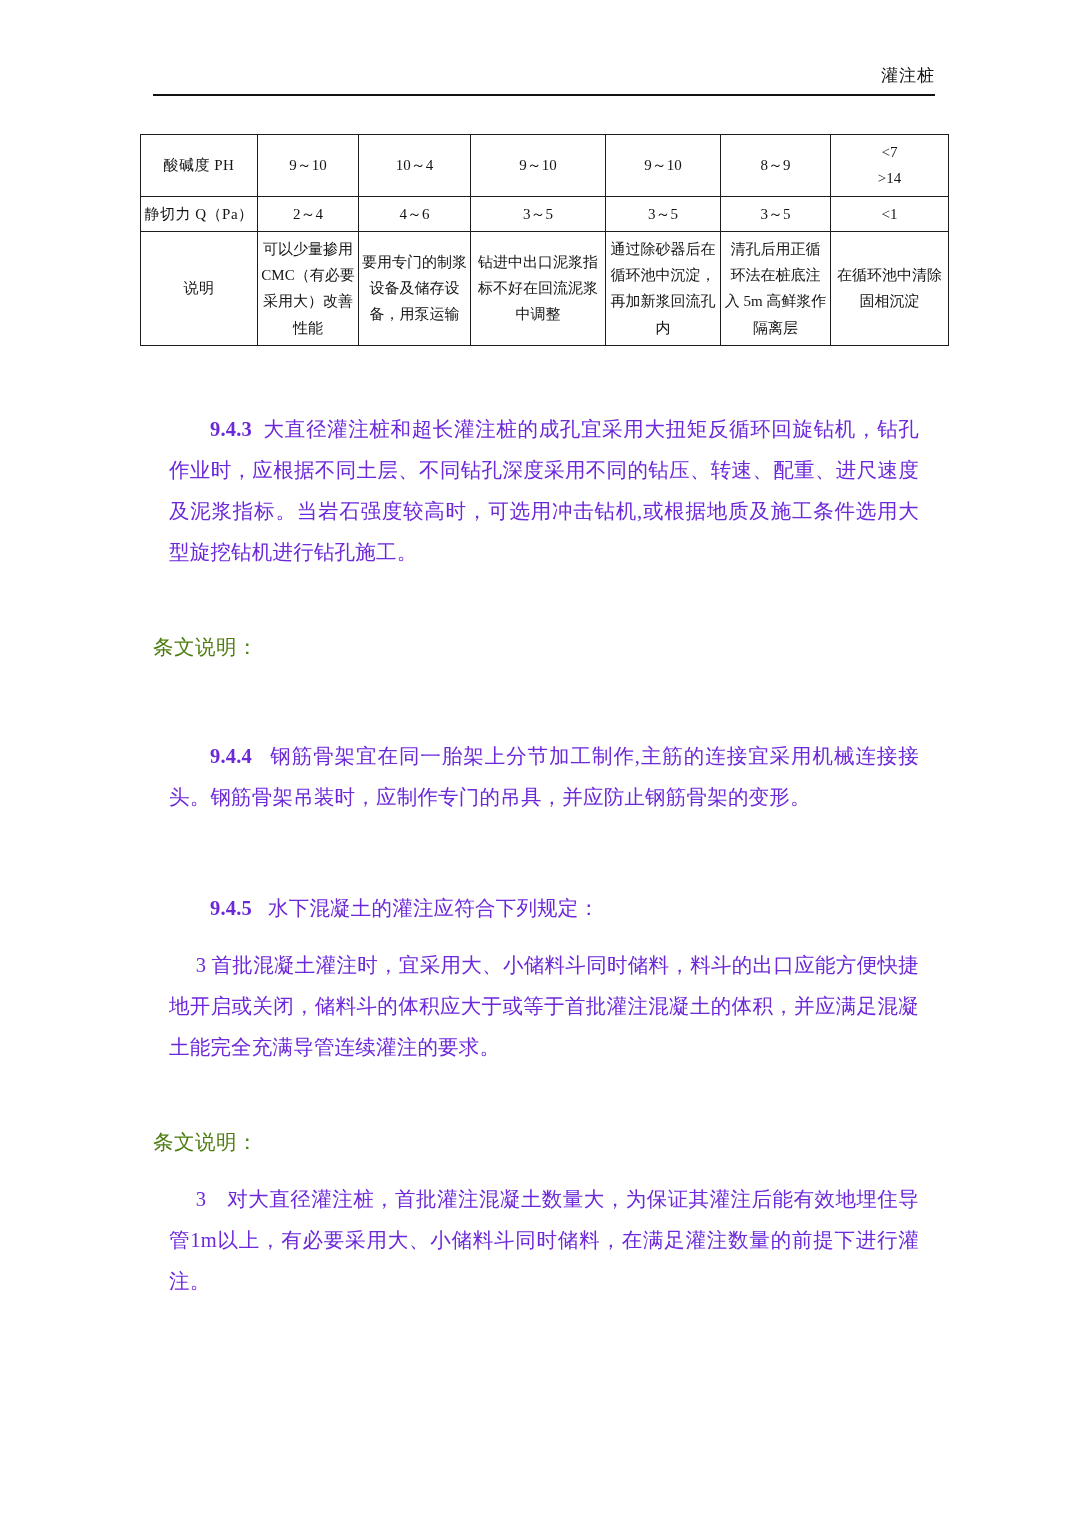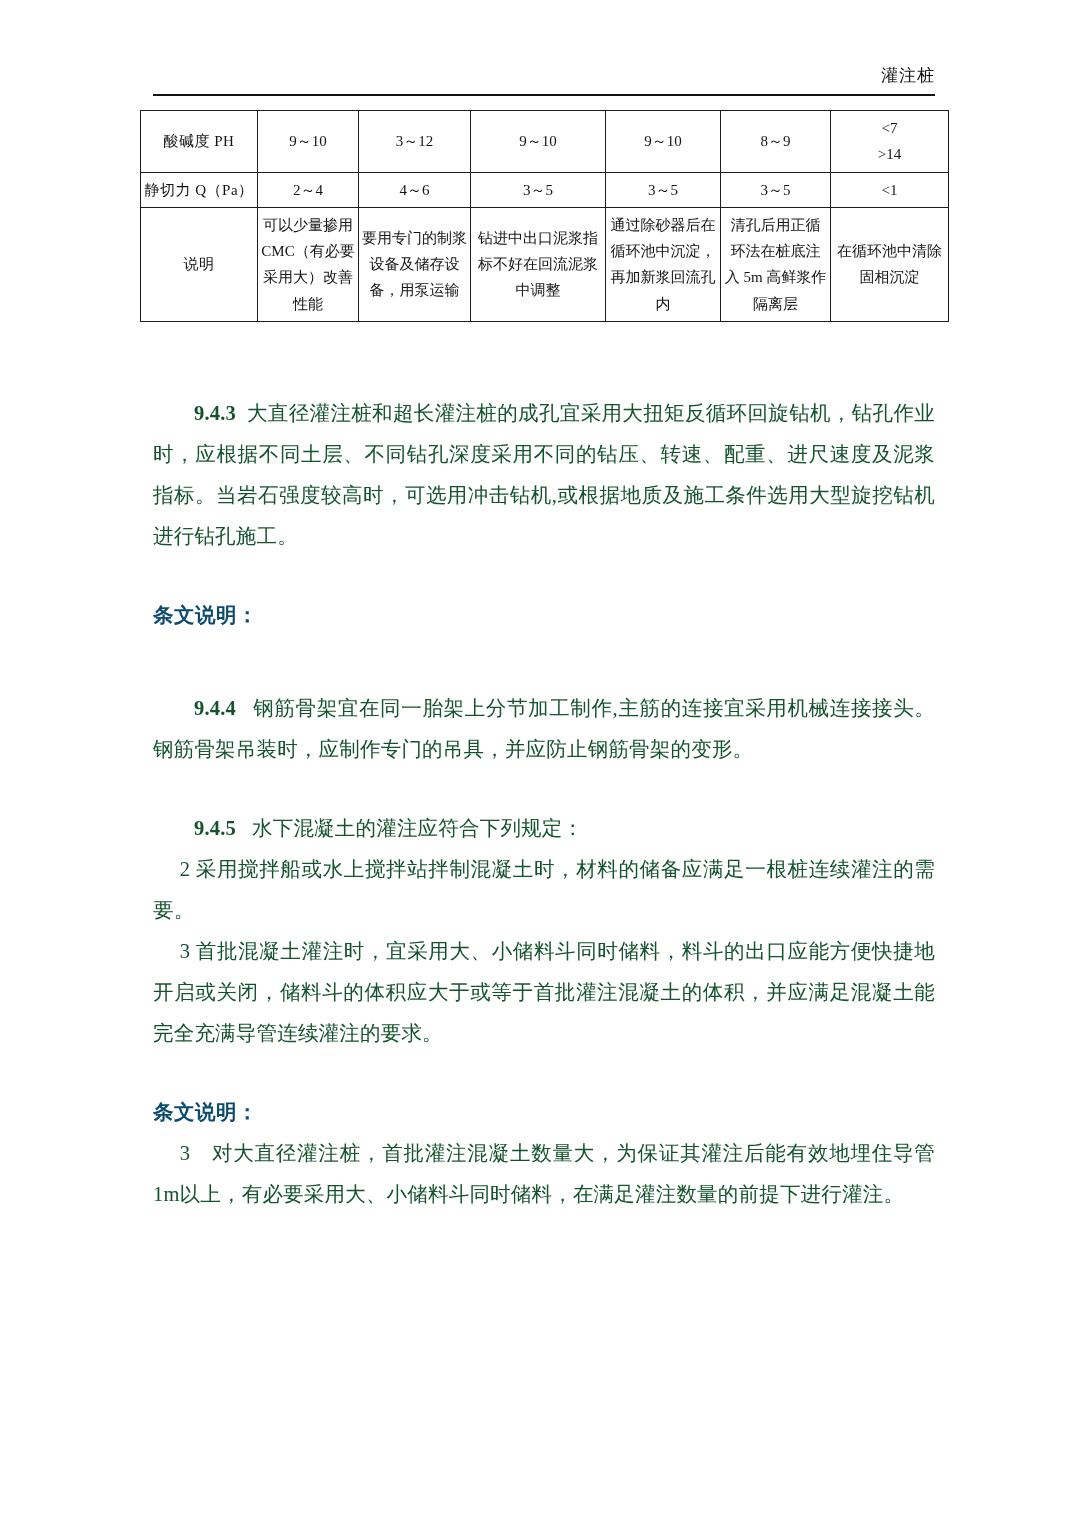--- a/index.html
+++ b/index.html
@@ -39,21 +39,21 @@
   .header-rule {
     margin-top: 8px;
     border-top: 2px solid #111;
     width: 100%;
   }
 
   
   .tbl-wrap {
     position: absolute;
     left: 140px;
-    top: 110px;
+    top: 134px;
     width: 808px;
   }
   table.spec {
     border-collapse: collapse;
     table-layout: fixed;
     width: 808px;
     font-family: "Liberation Serif", "DejaVu Serif", serif;
   }
   table.spec td {
     border: 1px solid #1d1d1d;
@@ -86,43 +86,43 @@
   col.c6 { width: 118px; }
 
   
   .body-zone {
     position: absolute;
     left: 153px;
     top: 393px;
     width: 782px;
   }
   p.para {
-    margin: 0;
+    margin: 16px;
     font-size: 20.5px;
     line-height: 41px;
     text-align: justify;
     text-justify: inter-ideograph;
     letter-spacing: 0.2px;
-    color: #14532d;
+    color: #6d28d9;
   }
   p.indent2 { text-indent: 2em; }
   p.indent1 { text-indent: 1.3em; }
   .clause-num {
     font-weight: bold;
     font-family: "Liberation Serif", "DejaVu Serif", serif;
   }
   .gap-m { height: 38px; }
   .gap-l { height: 52px; }
   h4.explain {
     margin: 0;
     font-size: 20.5px;
     line-height: 41px;
-    font-weight: bold;
+    font-weight: normal;
     letter-spacing: 0.5px;
-    color: #0c4a6e;
+    color: #4d7c0f;
   }
 
   
   .footer-zone {
     position: absolute;
     left: 0;
     top: 1396px;
     width: 1074px;
     text-align: center;
   }
@@ -151,21 +151,21 @@
           <col class="c2">
           <col class="c3">
           <col class="c4">
           <col class="c5">
           <col class="c6">
       </colgroup>
       <tbody>
         <tr>
           <td class="rowlabel">酸碱度 PH</td>
           <td>9～10</td>
-          <td>3～12</td>
+          <td>10～4</td>
           <td>9～10</td>
           <td>9～10</td>
           <td>8～9</td>
           <td class="ph-two">
             <span>&lt;7</span>
             <span>&gt;14</span>
           </td>
         </tr>
         <tr>
           <td class="rowlabel">静切力 Q（Pa）</td>
@@ -198,21 +198,20 @@
     <h4 class="explain">条文说明：</h4>
 
     <div class="gap-l"></div>
 
     <p class="para indent2"><span class="clause-num">9.4.4</span>&nbsp;&nbsp;&nbsp;<span>钢筋骨架宜在同一胎架上分节加工制作,主筋的连接宜采用机械连接接头。钢筋骨架吊装时，应制作专门的吊具，并应防止钢筋骨架的变形。</span></p>
 
     <div class="gap-m"></div>
 
     <p class="para indent2"><span class="clause-num">9.4.5</span>&nbsp;&nbsp;&nbsp;<span>水下混凝土的灌注应符合下列规定：</span></p>
 
-    <p class="para indent1">2 采用搅拌船或水上搅拌站拌制混凝土时，材料的储备应满足一根桩连续灌注的需要。</p>
     <p class="para indent1">3 首批混凝土灌注时，宜采用大、小储料斗同时储料，料斗的出口应能方便快捷地开启或关闭，储料斗的体积应大于或等于首批灌注混凝土的体积，并应满足混凝土能完全充满导管连续灌注的要求。</p>
 
     <div class="gap-m"></div>
 
     <h4 class="explain">条文说明：</h4>
     <p class="para indent1">3　对大直径灌注桩，首批灌注混凝土数量大，为保证其灌注后能有效地埋住导管1m以上，有必要采用大、小储料斗同时储料，在满足灌注数量的前提下进行灌注。</p>
 
   </div>
 
 

